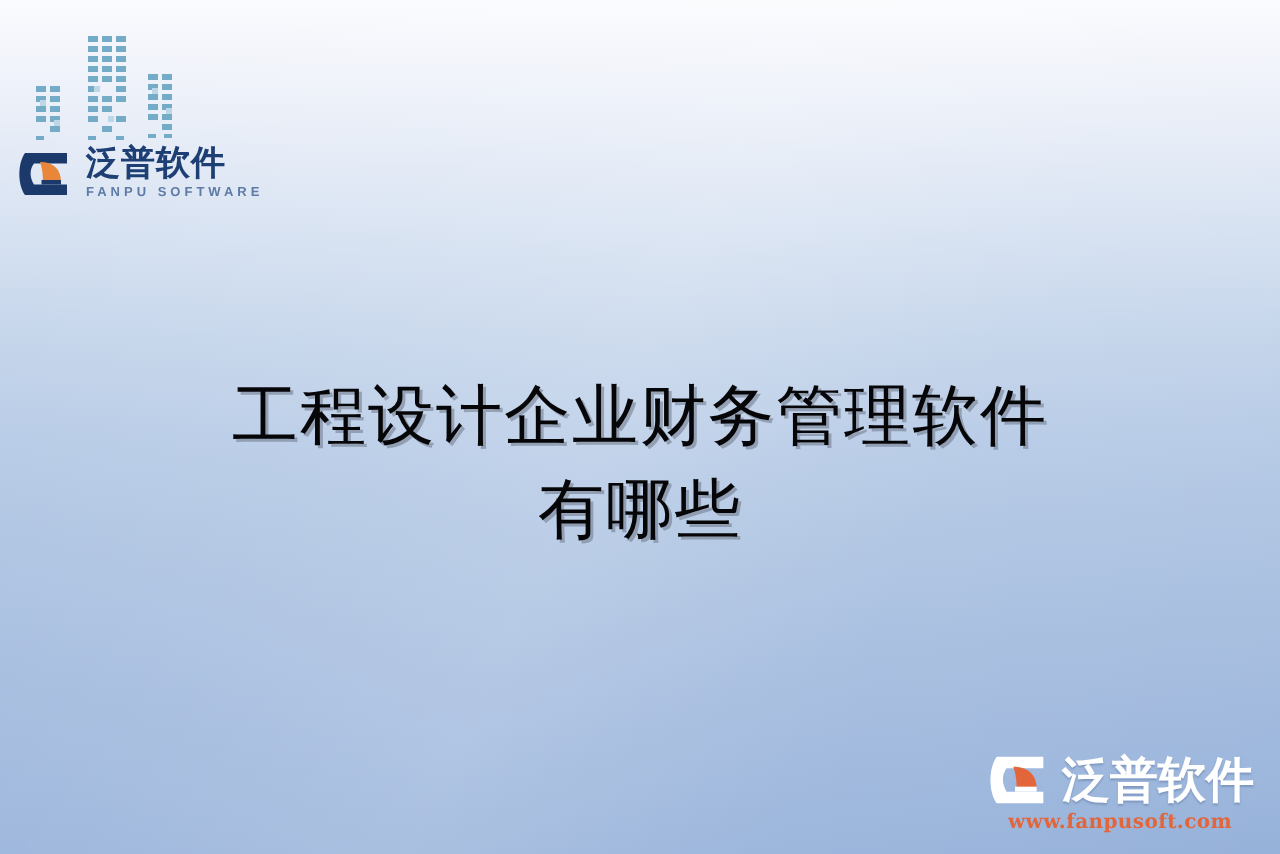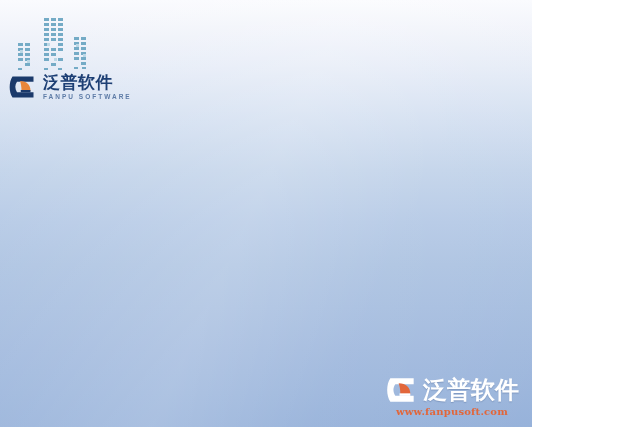--- a/index.html
+++ b/index.html
@@ -7,21 +7,21 @@
     margin: 0;
     padding: 0;
     background: #ffffff;
   }
   body {
     font-family: "Liberation Sans", sans-serif;
   }
 
   .banner {
     position: relative;
-    width: 532px;
+    width: 640px;
     height: 427px;
     overflow: hidden;
     background: linear-gradient(
       to bottom,
       #fafbfe 0%,
       #f3f5fb 6%,
       #e6ecf7 16%,
       #d4e0f1 28%,
       #c3d4ea 40%,
       #b6cae6 52%,
@@ -218,20 +218,22 @@
         <path d="M16 12 C25 12 30 17 30 25 L18 25 C18 19 17 15 16 12 Z" fill="#e8863a"></path>
         <path d="M17 24 L30 24 L30 27 L17 27 Z" fill="#1b3a6b"></path>
       </svg>
     </span>
     <span class="brand-words">
       <span class="brand-cn">泛普软件</span>
       <span class="brand-en">FANPU SOFTWARE</span>
     </span>
   </div>
 
+  <div class="headline">工程设计企业财务管理软件
+有哪些</div>
 
   <div class="watermark">
     <div class="wm-row">
       <span>
         <svg class="wm-mark" viewBox="0 0 40 36" aria-hidden="true">
           <path d="M6 4 C1 11 1 25 6 32 L34 32 L34 25 L12 25 C9 20 9 15 12 11 L34 11 L34 4 Z" fill="#ffffff"></path>
           <path d="M16 10 C25 10 30 15 30 23 L18 23 C18 17 17 13 16 10 Z" fill="#e2663a"></path>
           <path d="M17 22 L30 22 L30 25 L17 25 Z" fill="#ffffff"></path>
         </svg>
       </span>

